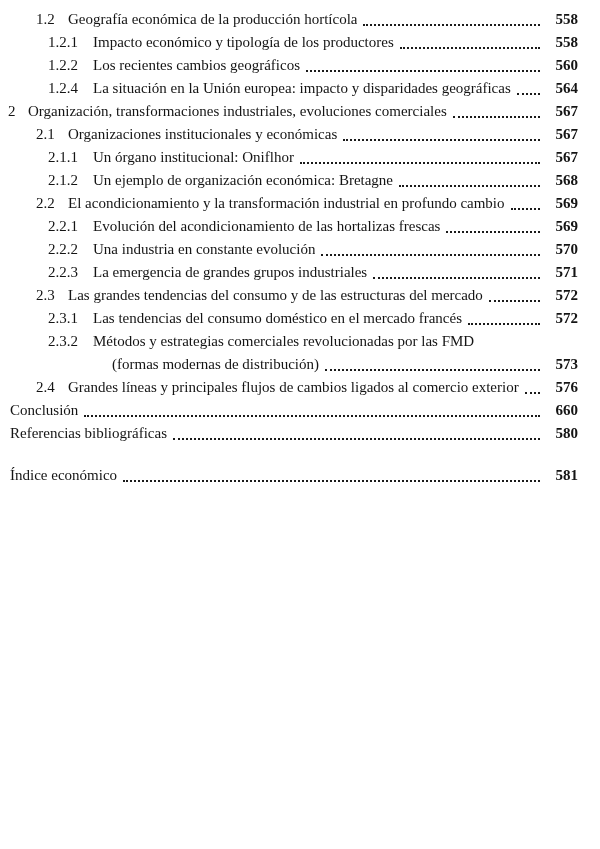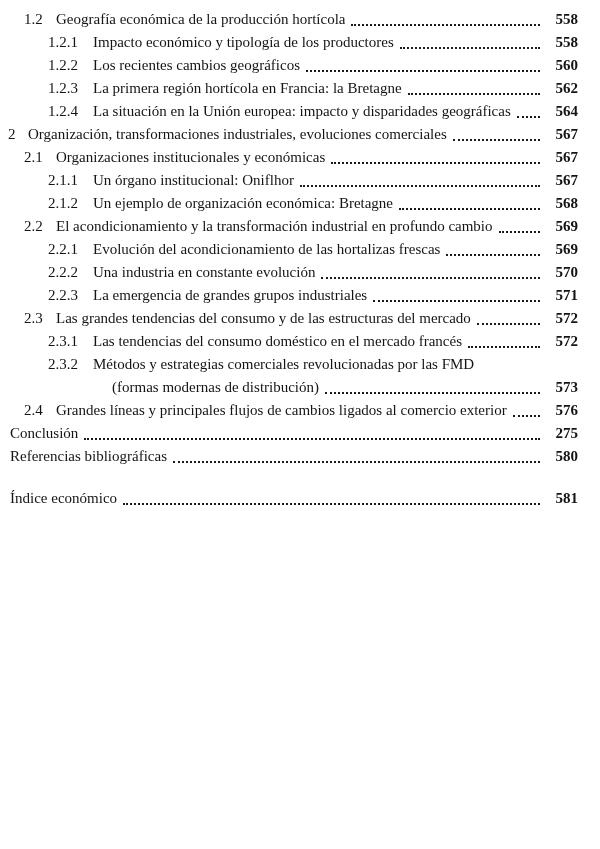--- a/index.html
+++ b/index.html
@@ -45,21 +45,21 @@
   }
   .pagenum {
     flex: 0 0 34px;
     width: 34px;
     text-align: right;
     font-weight: bold;
   }
   
   .lvl0 { padding-left: 8px; }
   .lvl0 .num { width: 20px; }
-  .lvl1 { padding-left: 24px; }
+  .lvl1 { padding-left: 36px; }
   .lvl1 .num { width: 32px; }
   .lvl2 { padding-left: 48px; }
   .lvl2 .num { width: 45px; }
   .cont { padding-left: 112px; }
   .plain { padding-left: 10px; }
   .gap-before { margin-top: 19px; }
 </style>
 </head>
 <body>
 
@@ -79,26 +79,20 @@
     <span class="pagenum">558</span>
   </div>
 
   <div class="row lvl2">
     <span class="num">1.2.2</span>
     <span class="label">Los recientes cambios geográficos</span>
     <span class="leader"></span>
     <span class="pagenum">560</span>
   </div>
 
-  <div class="row lvl2">
-    <span class="num">1.2.3</span>
-    <span class="label">La primera región hortícola en Francia: la Bretagne</span>
-    <span class="leader"></span>
-    <span class="pagenum">562</span>
-  </div>
 
   <div class="row lvl2">
     <span class="num">1.2.4</span>
     <span class="label">La situación en la Unión europea: impacto y disparidades geográficas</span>
     <span class="leader"></span>
     <span class="pagenum">564</span>
   </div>
 
   <div class="row lvl0">
     <span class="num">2</span>
@@ -184,21 +178,21 @@
   <div class="row lvl1">
     <span class="num">2.4</span>
     <span class="label">Grandes líneas y principales flujos de cambios ligados al comercio exterior</span>
     <span class="leader"></span>
     <span class="pagenum">576</span>
   </div>
 
   <div class="row plain">
     <span class="label">Conclusión</span>
     <span class="leader"></span>
-    <span class="pagenum">275</span>
+    <span class="pagenum">660</span>
   </div>
 
   <div class="row plain">
     <span class="label">Referencias bibliográficas</span>
     <span class="leader"></span>
     <span class="pagenum">580</span>
   </div>
 
   <div class="row plain gap-before">
     <span class="label">Índice económico</span>

